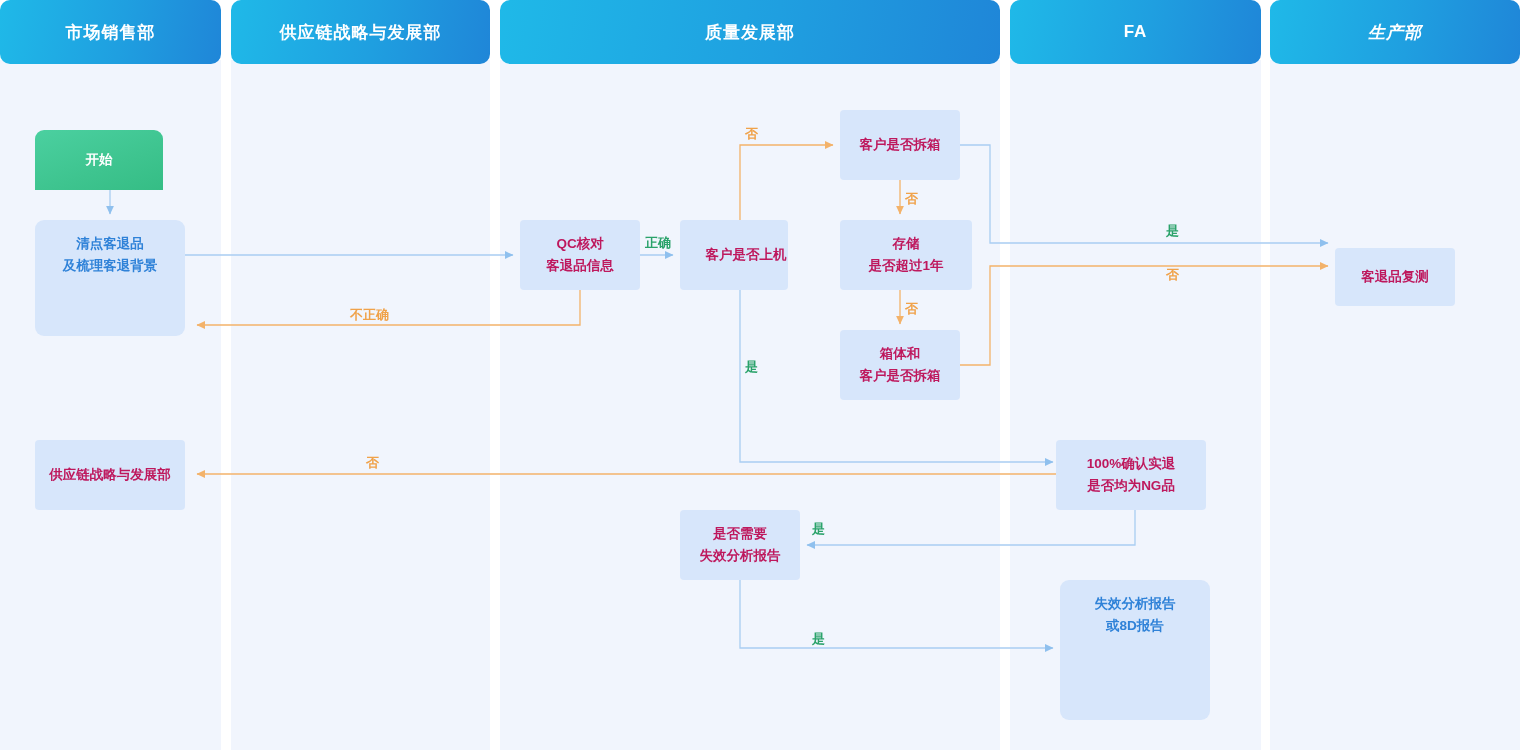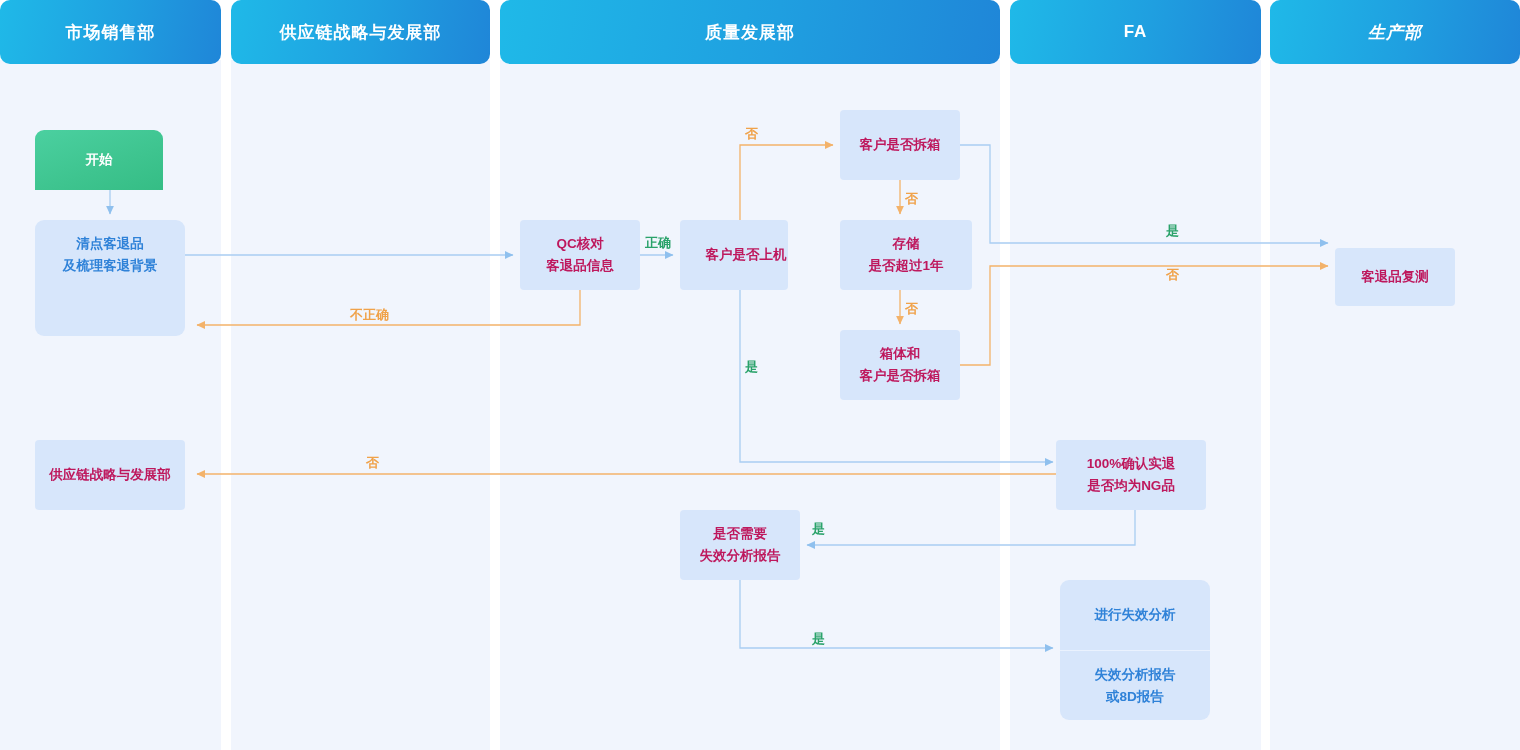--- a/index.html
+++ b/index.html
@@ -166,21 +166,20 @@
       <div class="node" style="left: 840px; top: 110px; width: 120px; height: 70px;">客户是否拆箱</div>
       <div class="node" style="left: 840px; top: 220px; width: 132px; height: 70px;">存储
 是否超过1年</div>
       <div class="node" style="left: 840px; top: 330px; width: 120px; height: 70px;">箱体和
 客户是否拆箱</div>
       <div class="node" style="left: 680px; top: 510px; width: 120px; height: 70px;">是否需要
 失效分析报告</div>
       <div class="node" style="left: 1056px; top: 440px; width: 150px; height: 70px;">100%确认实退
 是否均为NG品</div>
       <div class="stack" style="left: 1060px; top: 580px; width: 150px; height: 140px;">
-        <div class="stack-cell" style="height: 70px;">进行失效分析</div>
         <div class="stack-cell" style="height: 70px;">失效分析报告
 或8D报告</div>
       </div>
       <div class="node" style="left: 1335px; top: 220px; width: 120px; height: 58px; margin-top: 28px;">客退品复测</div>
     </div>
 
   <div id="edge-labels">
       <div class="elabel no" style="left: 350px; top: 306px;">不正确</div>
       <div class="elabel yes" style="left: 645px; top: 234px;">正确</div>
       <div class="elabel no" style="left: 745px; top: 125px;">否</div>

